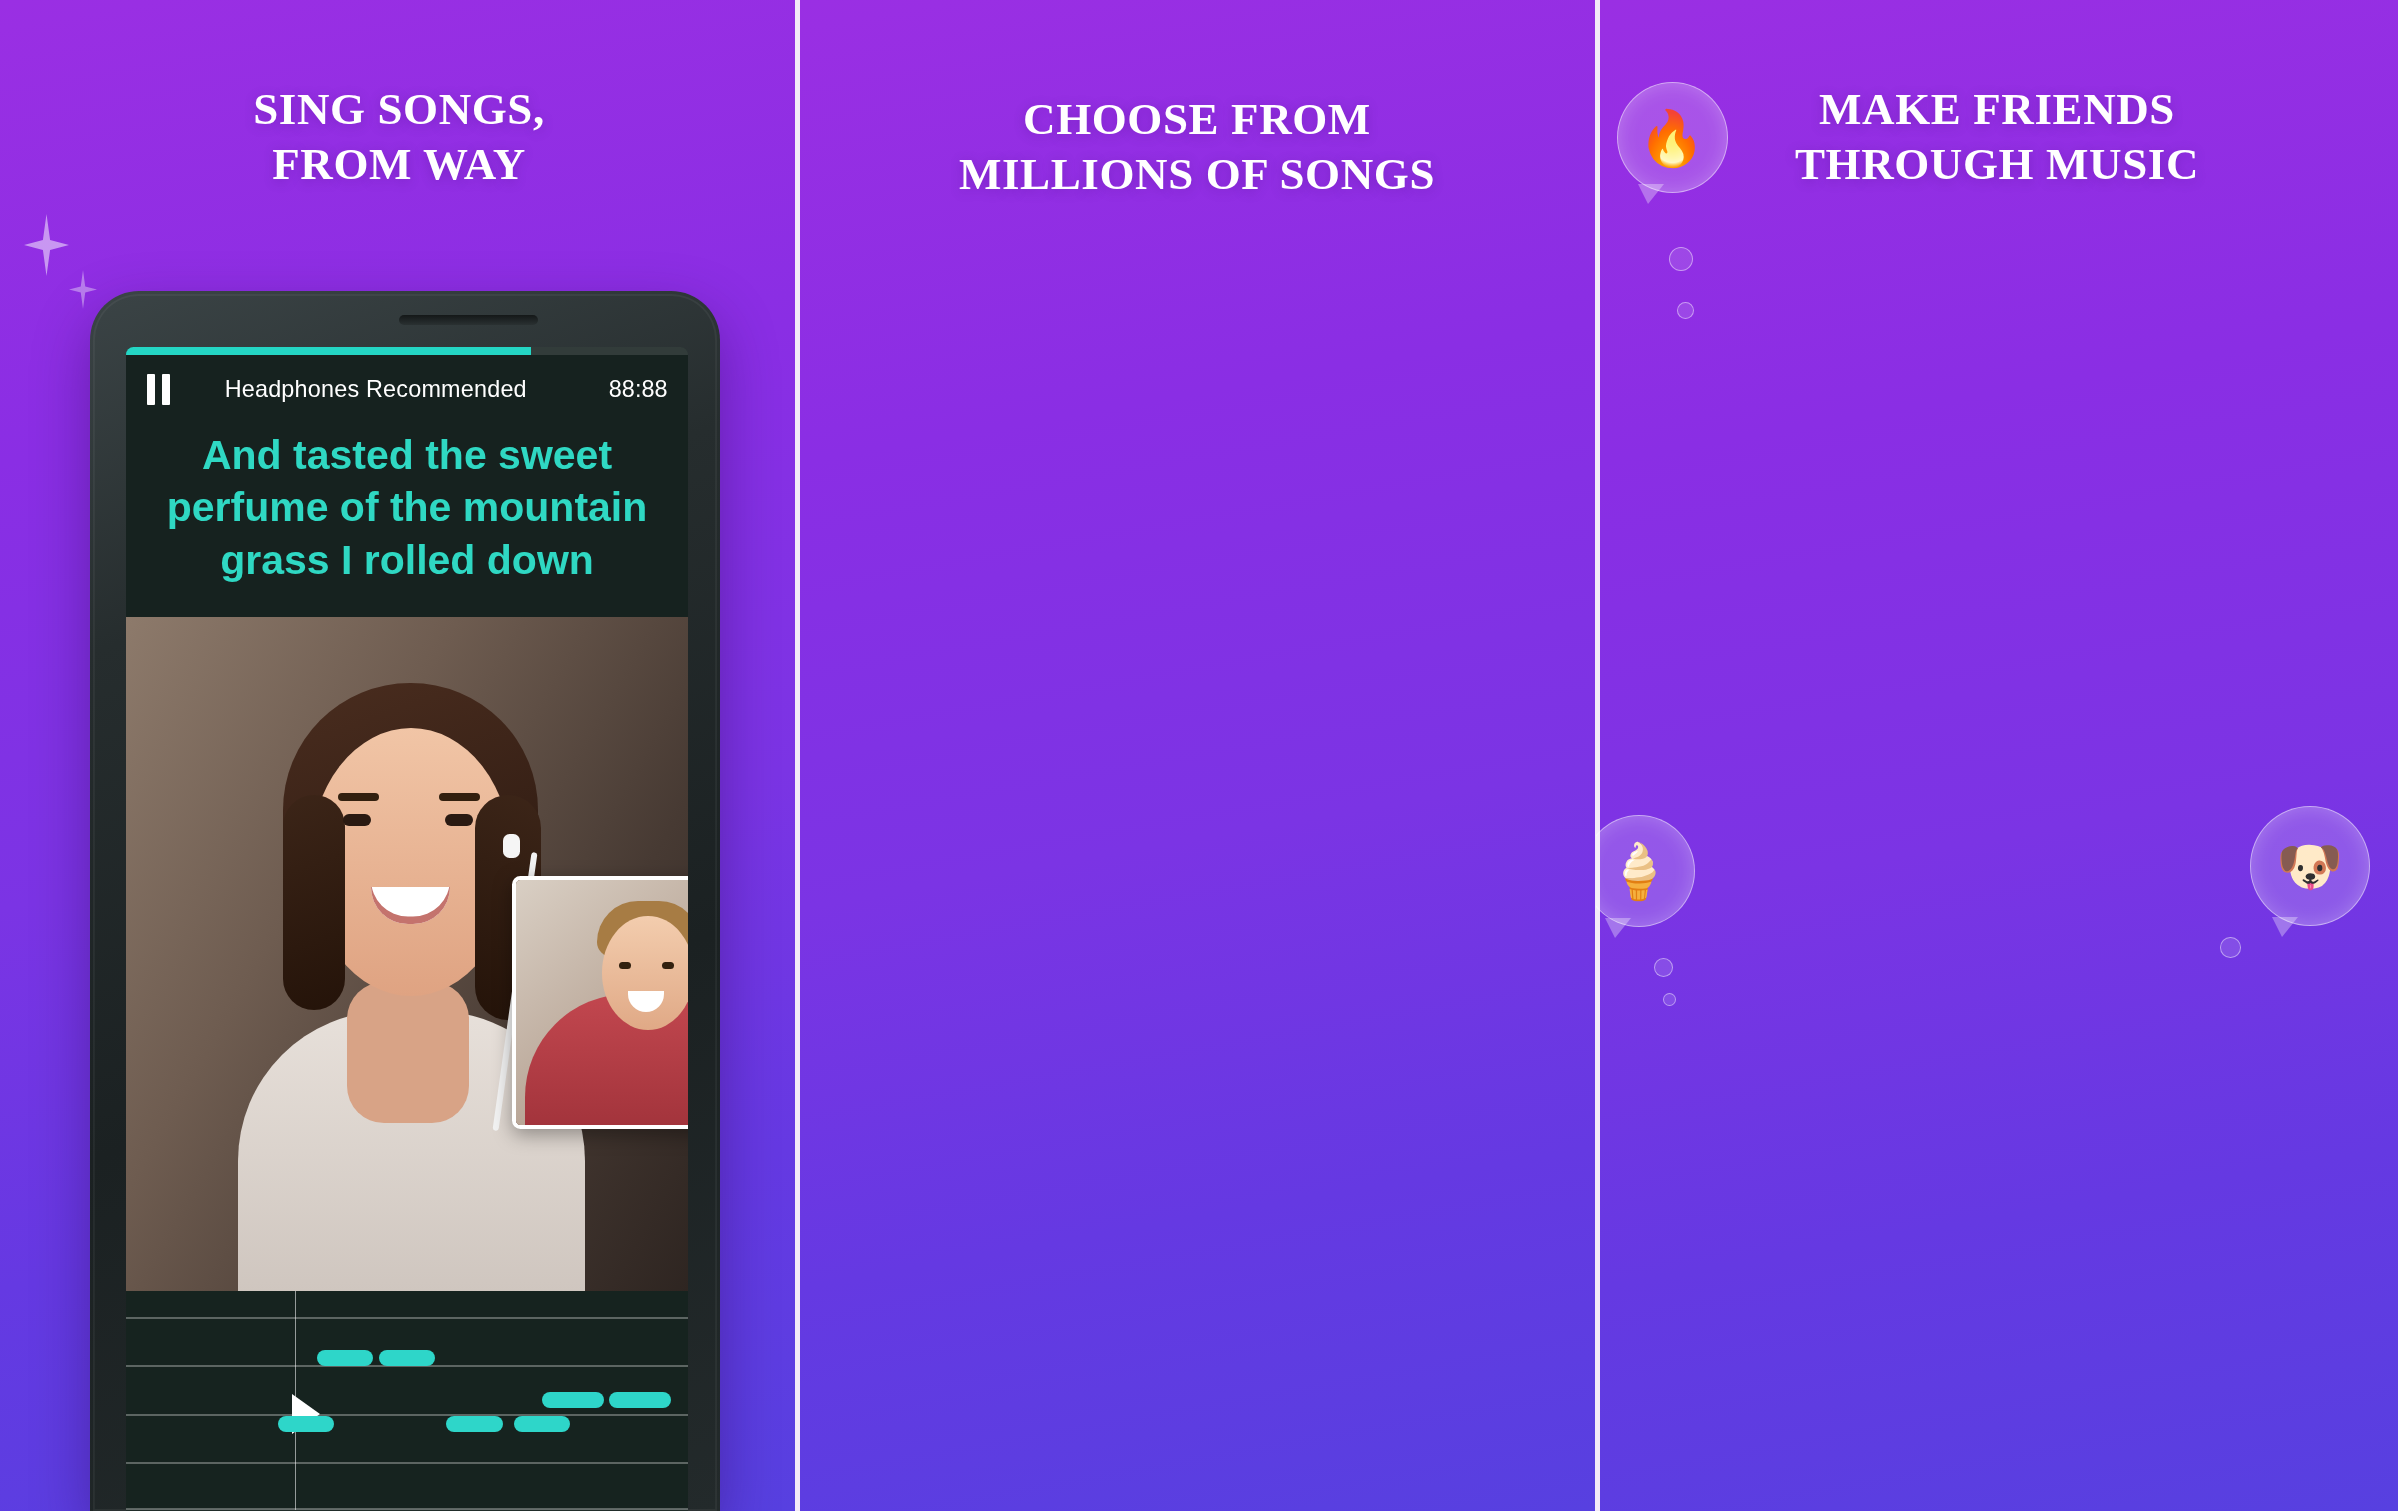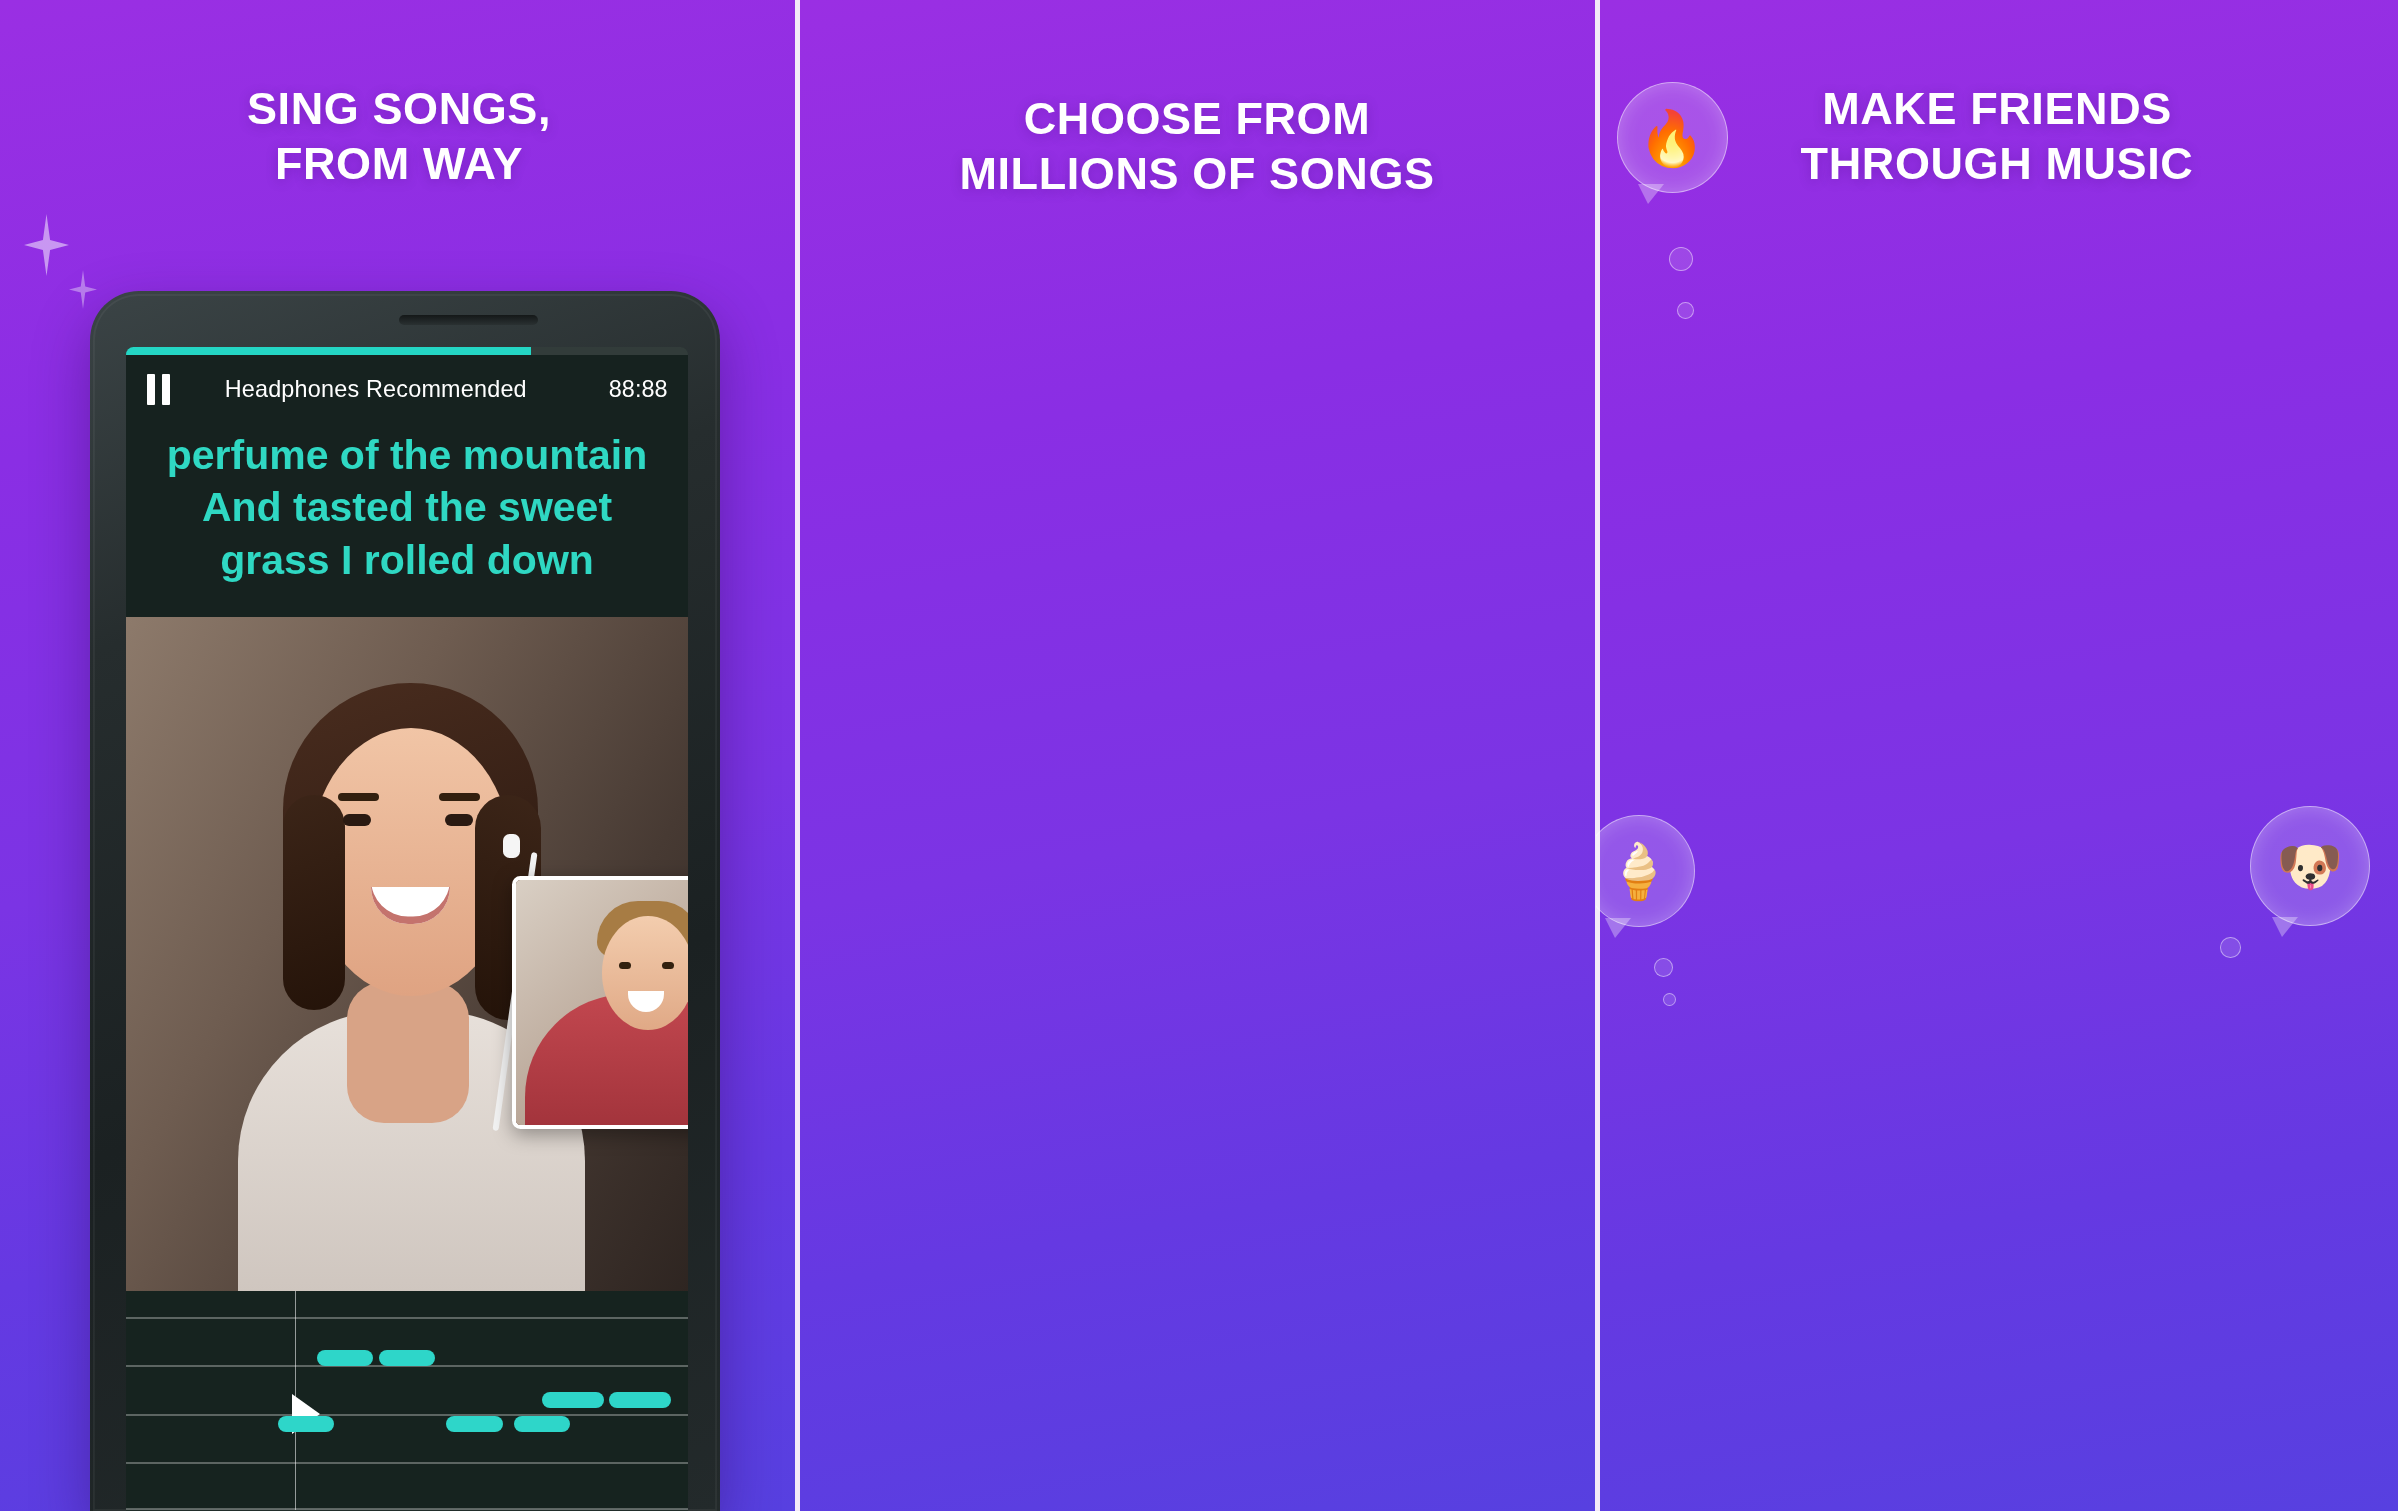--- a/index.html
+++ b/index.html
@@ -13,21 +13,21 @@
   .p1 { width:798px; }
   .p2 { width:798px; }
   .p3 { width:802px; }
   .divider { position:absolute; top:0; width:4.7px; height:1511px; background:#f3eaf8; z-index:60; }
   .d1 { left:795px; }
   .d2 { left:1595px; }
 
   
   .headline { position:absolute; left:0; right:0; text-align:center; color:#fff;
               font-weight:bold; font-size:45px; line-height:1.22; letter-spacing:0.6px;
-              text-shadow:0 1.9px 11.2px rgba(60,0,110,0.25); z-index:20; }
+              text-shadow:0 1.9px 11.2px rgba(60,0,110,0.25); z-index:20;font-family:Liberation Serif, serif; }
   .hl1 { top:82px; }
   .hl2 { top:92px; }
   .hl3 { top:82px; }
 
   
   .sparkle { position:absolute; z-index:10; }
   .spark-shape { width:100%; height:100%;
     background:currentColor;
     clip-path: polygon(50% 0%, 58% 42%, 100% 50%, 58% 58%, 50% 100%, 42% 58%, 0% 50%, 42% 42%); }
 
@@ -153,22 +153,22 @@
         <div class="sing-topbar">
           <div class="pause-ico">
               <i></i>
               <i></i>
             </div>
           <div class="hp-text">Headphones Recommended</div>
           <div class="timer">88:88</div>
         </div>
 
         <div class="lyrics">
+          <div class="lyric-line">And tasted the sweet</div>
           <div class="lyric-line">perfume of the mountain</div>
-          <div class="lyric-line">And tasted the sweet</div>
           <div class="lyric-line">grass I rolled down</div>
         </div>
 
         <div class="cam-main">
           <div class="wall"></div>
           <div class="shirt"></div>
           <div class="neck"></div>
           <div class="hair"></div>
           <div class="face"></div>
           <div class="hair2"></div>

